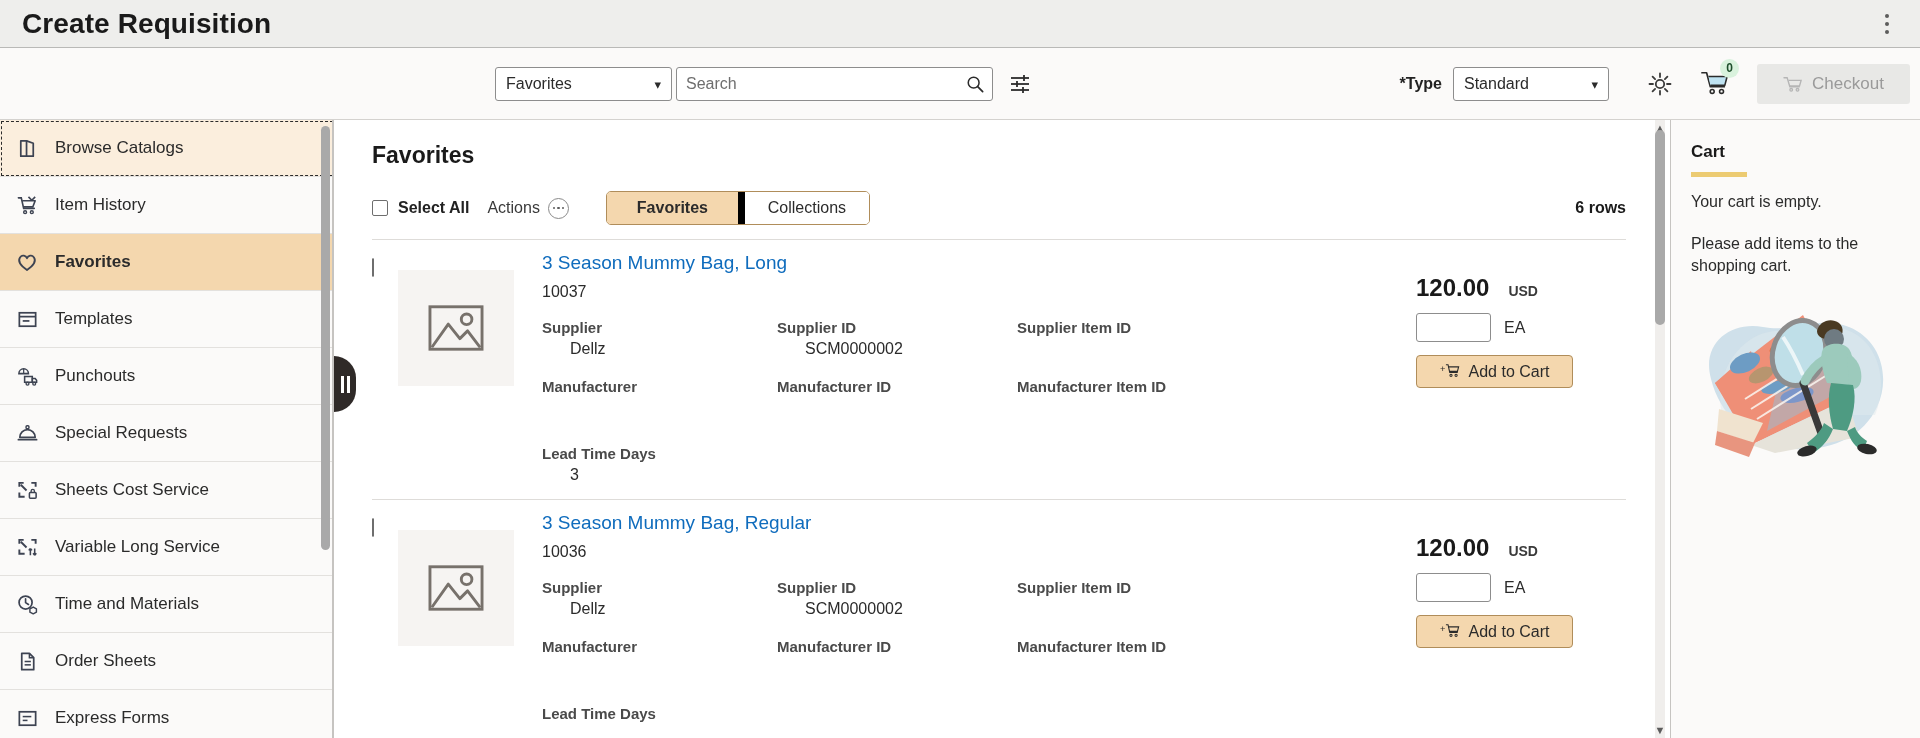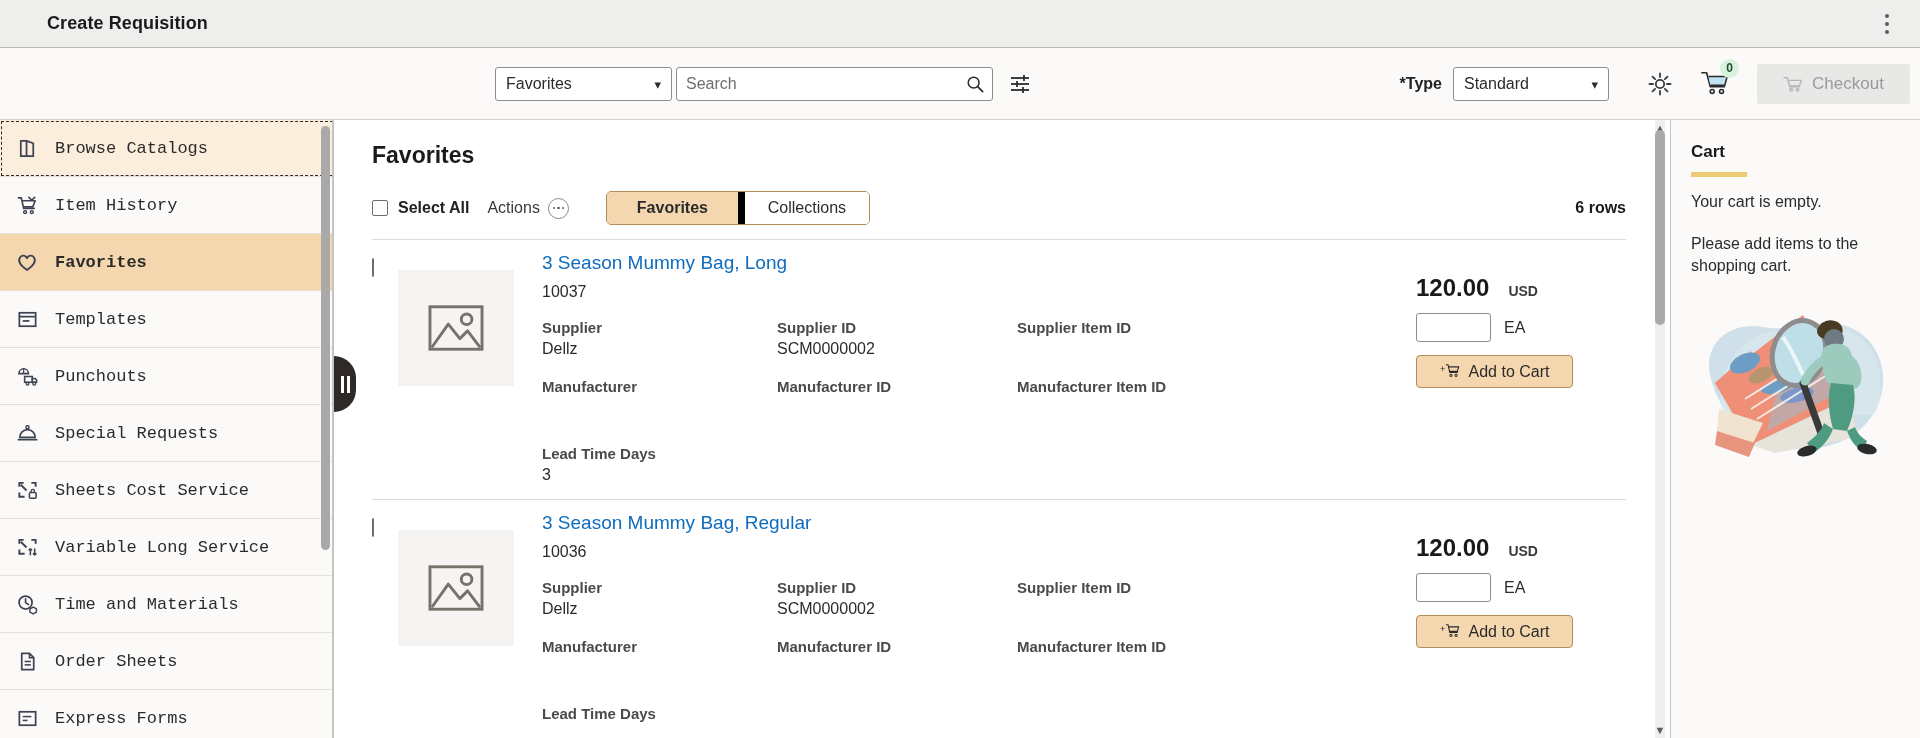--- a/index.html
+++ b/index.html
@@ -15,25 +15,24 @@
   .titlebar {
     height: 48px;
     background: #eeeeec;
     border-bottom: 1px solid #b9b9b7;
     display: flex;
     align-items: center;
     padding: 0 22px;
     position: relative;
   }
   .titlebar-title {
-    font-size: 18px;
+    font-size: 28px;
     font-weight: bold;
     color: #1a1a1a;
     letter-spacing: .1px;
-    margin-left: 25px;
   }
   .kebab {
     position: absolute;
     right: 22px; top: 50%;
     transform: translateY(-50%);
     width: 22px; height: 26px;
     display: flex; flex-direction: column;
     align-items: center; justify-content: center;
     gap: 4px;
     cursor: pointer;
@@ -161,21 +160,20 @@
   }
 
   
   .sidebar {
     width: 334px;
     background: #fdba74;
     border-right: 1px solid #c6c4c1;
     position: relative;
     overflow: hidden;
     flex: 0 0 334px;
-    font-family: Liberation Mono, monospace;
   }
   .sb-list { width: 334px; }
   .sb-item {
     height: 57px;
     display: flex; align-items: center;
     gap: 15px;
     padding: 0 0 0 14px;
     border-bottom: 1px solid #e3e1de;
     font-size: 17px;
     color: #2b2b2b;
@@ -308,21 +306,21 @@
     cursor: pointer;
   }
   .pr-id { font-size: 16px; color: #2b2b2b; margin-top: 9px; }
   .pr-grid {
     display: grid;
     grid-template-columns: 235px 240px 1fr;
     margin-top: 18px;
     row-gap: 0;
   }
   .fld-label { font-size: 15px; font-weight: bold; color: #4a4a4a; }
-  .fld-value { font-size: 16px; color: #2b2b2b; margin-top: 4px; min-height: 19px; }
+  .fld-value { font-size: 16px; color: #2b2b2b; margin-top: 4px; min-height: 19px; margin-left: 28px; }
   .pr-grid .cell2 { margin-top: 19px; }
   .pr-lead { margin-top: 27px; }
   .pr-right {
     width: 210px; flex: 0 0 210px;
     padding-top: 22px;
     display: flex; flex-direction: column;
     align-items: flex-start;
   }
   .price-line { display: flex; align-items: baseline; gap: 19px; }
   .price-amt { font-size: 24px; font-weight: bold; color: #1a1a1a; }

